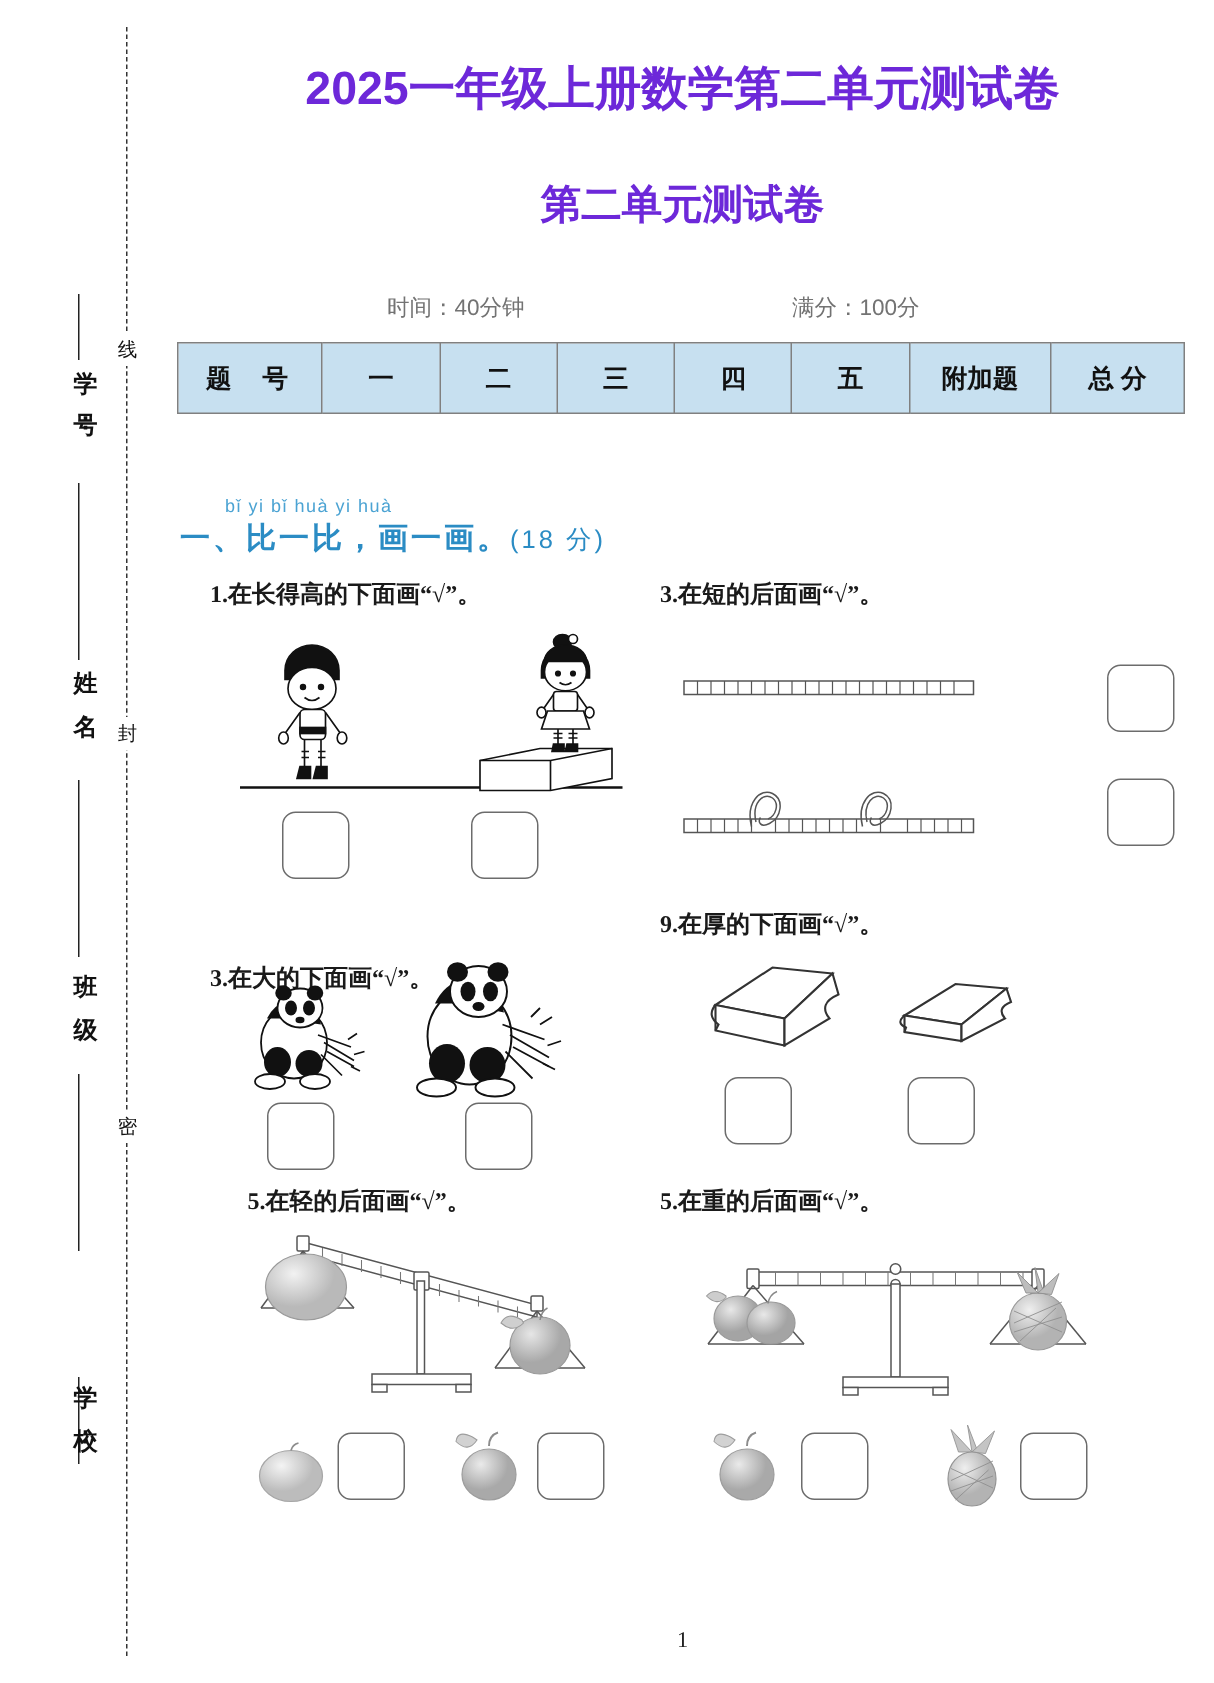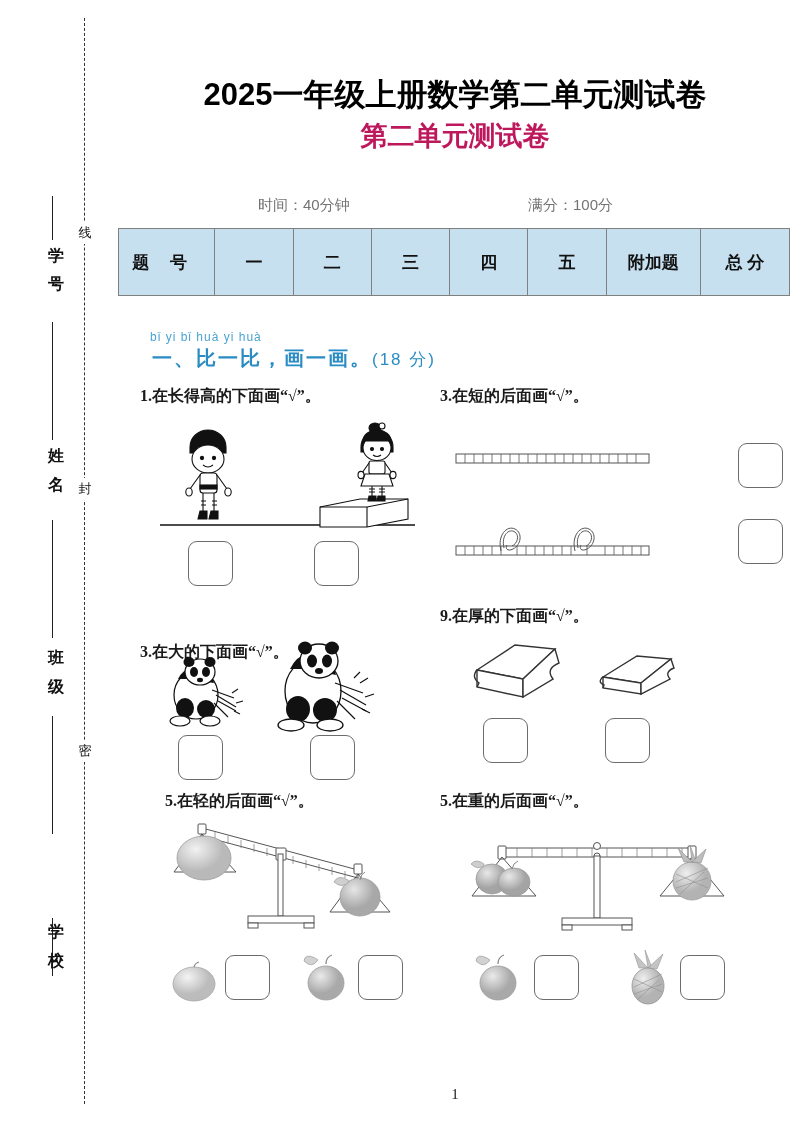--- a/index.html
+++ b/index.html
@@ -82,33 +82,32 @@
 
   .title-main {
     position: absolute;
     left: 0; top: 38px;
     width: 690px;
     text-align: center;
     font-family: "Liberation Sans", sans-serif;
     font-weight: bold;
     font-size: 31px;
     letter-spacing: 0px;
-    color: #000000;
+    color: #6d28d9;
     white-space: nowrap;
-    margin-top: 36px;
   }
   .title-sub {
     position: absolute;
     left: 0; top: 118px;
     width: 690px;
     text-align: center;
     font-family: "Liberation Sans", sans-serif;
     font-weight: bold;
     font-size: 27px;
-    color: #be185d;
+    color: #6d28d9;
   }
 
   .meta-row {
     position: absolute;
     left: 18px; top: 196px;
     width: 660px;
     height: 24px;
     font-family: "Liberation Sans", sans-serif;
     font-size: 15px;
     color: #737373;
@@ -126,21 +125,21 @@
     font-family: "Liberation Sans", sans-serif;
   }
   .score-table td {
     border: 1px solid #808080;
     height: 38px;
     text-align: center;
     vertical-align: middle;
     font-size: 17px;
     font-weight: bold;
     color: #111;
-    padding: 14px;
+    padding: 4px;
   }
   .score-table tr.head td { background: #c7e0f0; }
   .score-table td.label-cell { background: #c7e0f0; letter-spacing: 8px; padding-left: 8px; }
   .col-label { width: 90px; }
   .col-num   { width: 73px; }
   .col-extra { width: 88px; }
   .col-total { width: 83px; }
 
   
   .sec-pinyin {
@@ -152,21 +151,20 @@
     letter-spacing: 1px;
   }
   .sec-title {
     position: absolute;
     left: 10px; top: 345px;
     font-family: "Liberation Sans", sans-serif;
     font-size: 20px;
     font-weight: bold;
     color: #2b8cc4;
     letter-spacing: 2px;
-    margin-left: 32px;
   }
   .sec-title .pts { font-size: 17px; font-weight: normal; }
 
   
   .qtext {
     position: absolute;
     font-size: 16px;
     color: #1a1a1a;
     font-family: "Liberation Serif", serif;
     white-space: nowrap;

